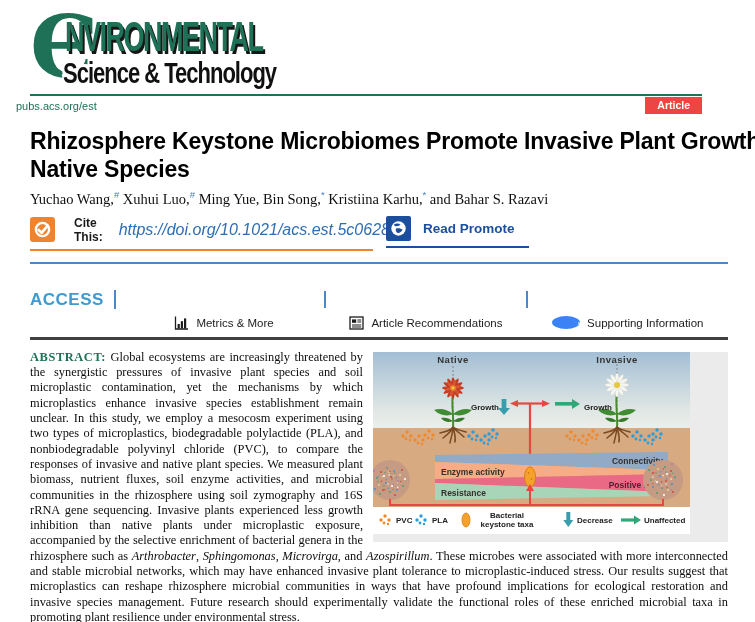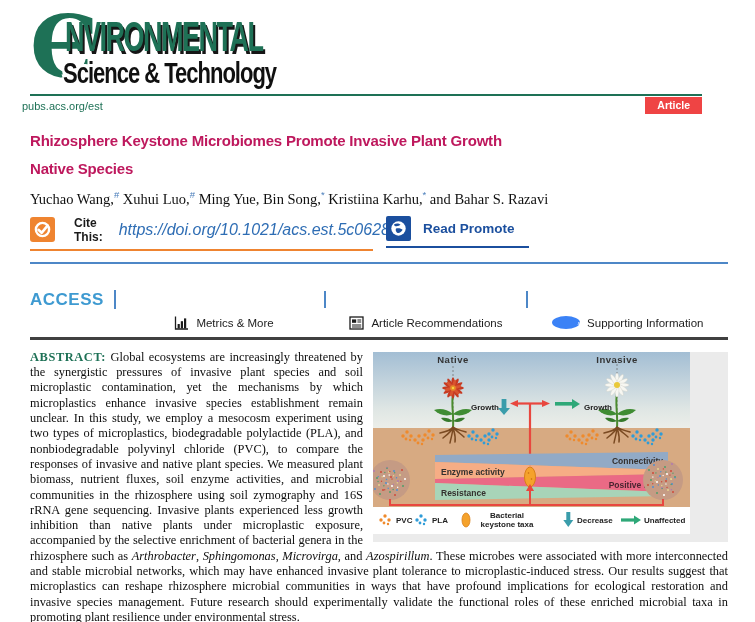--- a/index.html
+++ b/index.html
@@ -18,26 +18,26 @@
   .brand-bottom { position:absolute; left:33px; top:47px; font-family:"Liberation Sans", sans-serif;
                   font-weight:bold; font-size:22px; letter-spacing:-1px; color:#101010;
                   transform:scaleY(1.3); transform-origin:left top; white-space:nowrap;
                   text-shadow:-2px -2px 0 #fff, 2px -2px 0 #fff, -2px 2px 0 #fff, 2px 2px 0 #fff,
                               0 -2px 0 #fff, 0 2px 0 #fff, -2px 0 0 #fff, 2px 0 0 #fff; }
 
   .header-rule { margin:4px 53px 0 30px; border-top:2px solid #1e7156; position:relative; }
   .article-badge { position:absolute; right:0; top:1px; background:#ef4444; color:#fff;
                    font-family:"Liberation Sans", sans-serif; font-size:10.5px; font-weight:bold;
                    padding:2px 12px 2.5px; }
-  .pubs-link { margin:4px 0 0 22px; font-family:"Liberation Sans", sans-serif; font-size:11px;
+  .pubs-link { margin:4px 0 0 16px; font-family:"Liberation Sans", sans-serif; font-size:11px;
                color:#1e7156; cursor:pointer; width:120px; }
 
   
   .title { margin:15px 27px 0 30px; font-family:"Liberation Sans", sans-serif; font-weight:bold;
-           font-size:15px; line-height:28px; color:#be185d; letter-spacing:-0.2px; }
+           font-size:23px; line-height:28px; color:#000000; letter-spacing:-0.2px; }
   .title div { white-space:nowrap; }
   .authors { margin:6px 0 0 30px; font-size:14.5px; color:#101010; white-space:nowrap; }
   .authors sup { color:#4a7ebb; font-size:9.5px; vertical-align:super; font-family:"Liberation Sans", sans-serif; }
 
   
   .cite-row { margin:8px 0 0 30px; display:flex; align-items:flex-start; }
   .cite-group { display:flex; align-items:center; width:343px; border-bottom:2px solid #ef8430;
                 padding-bottom:5px; cursor:pointer;gap:10px; }
   .cite-icon { width:25px; height:25px; background:#ef8430; border-radius:3px; flex:0 0 25px;
                display:flex; align-items:center; justify-content:center; }

